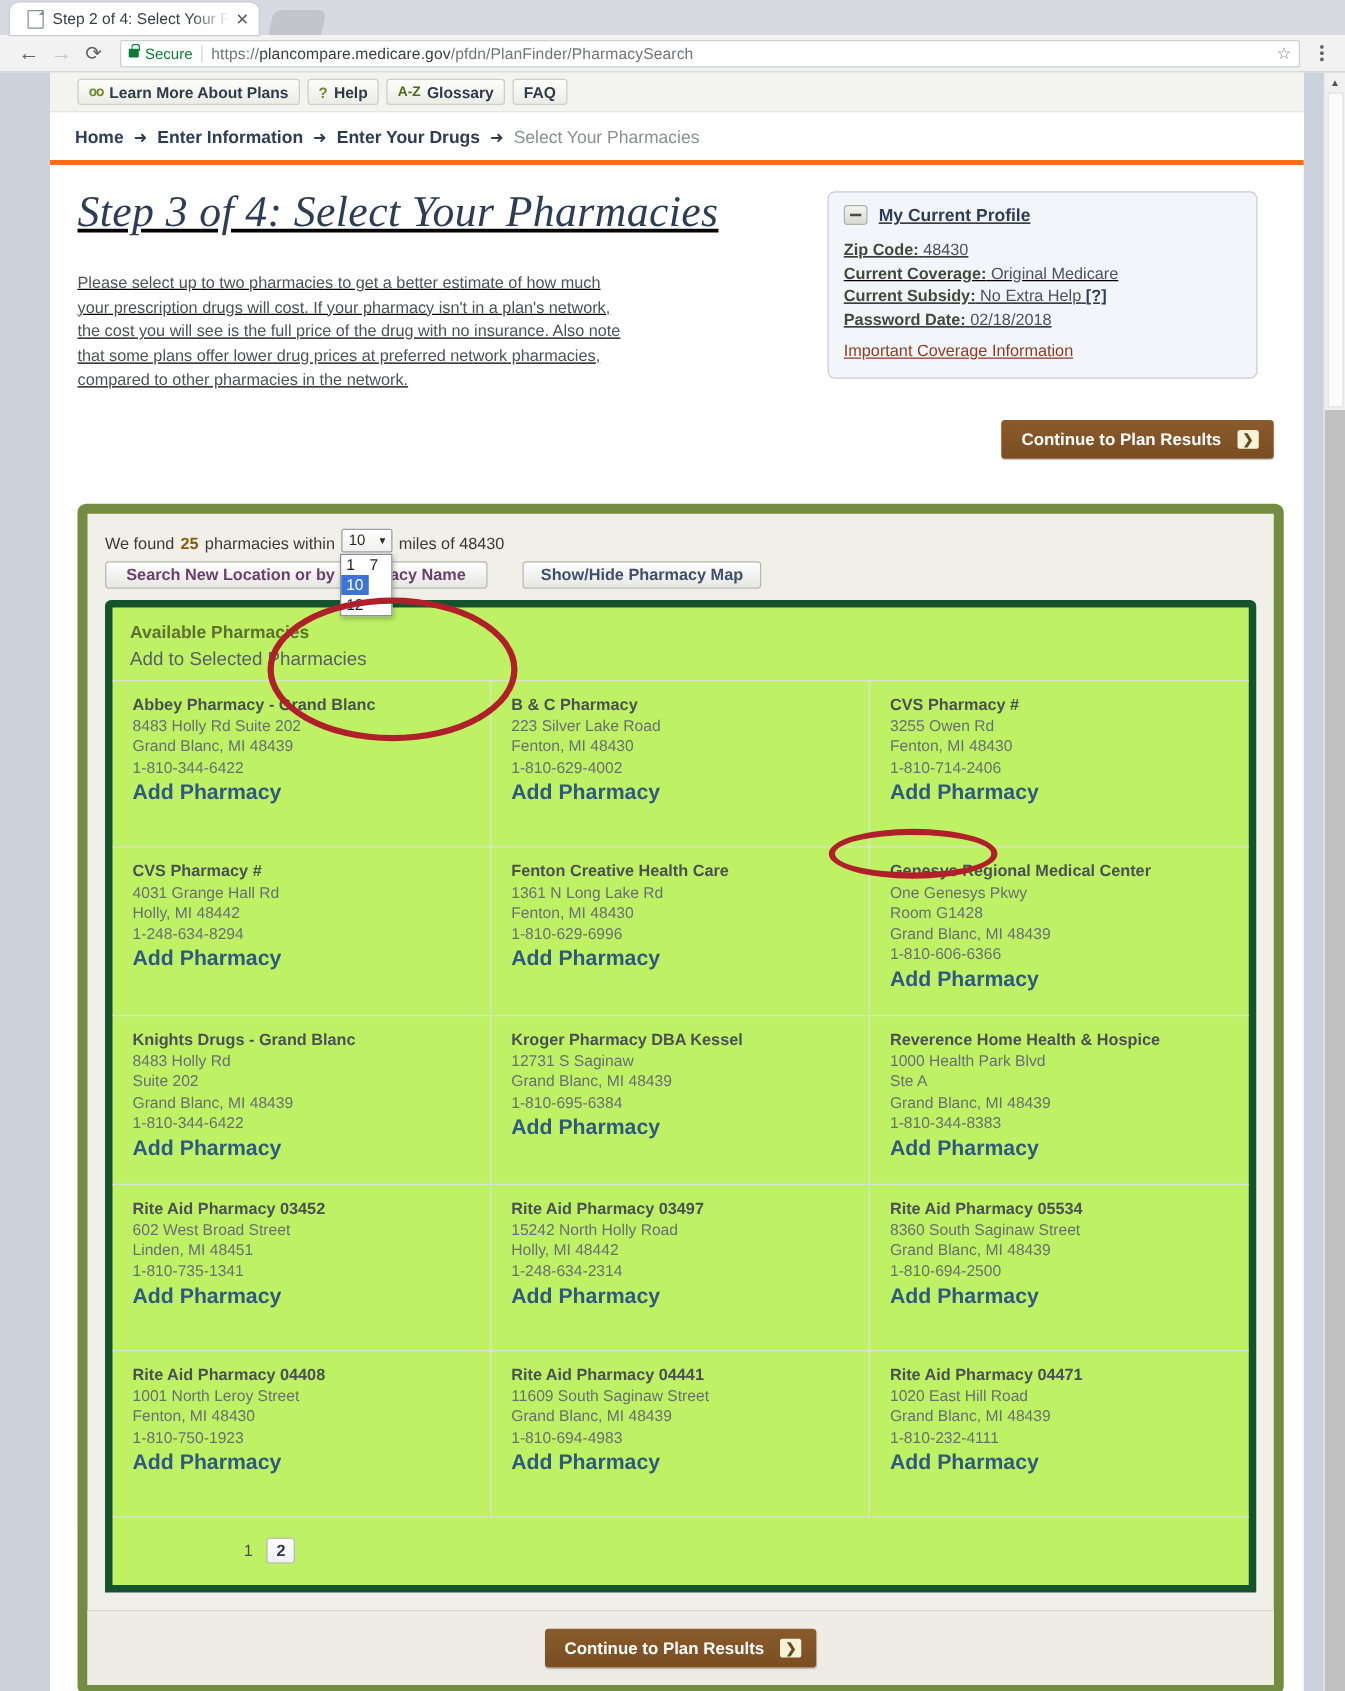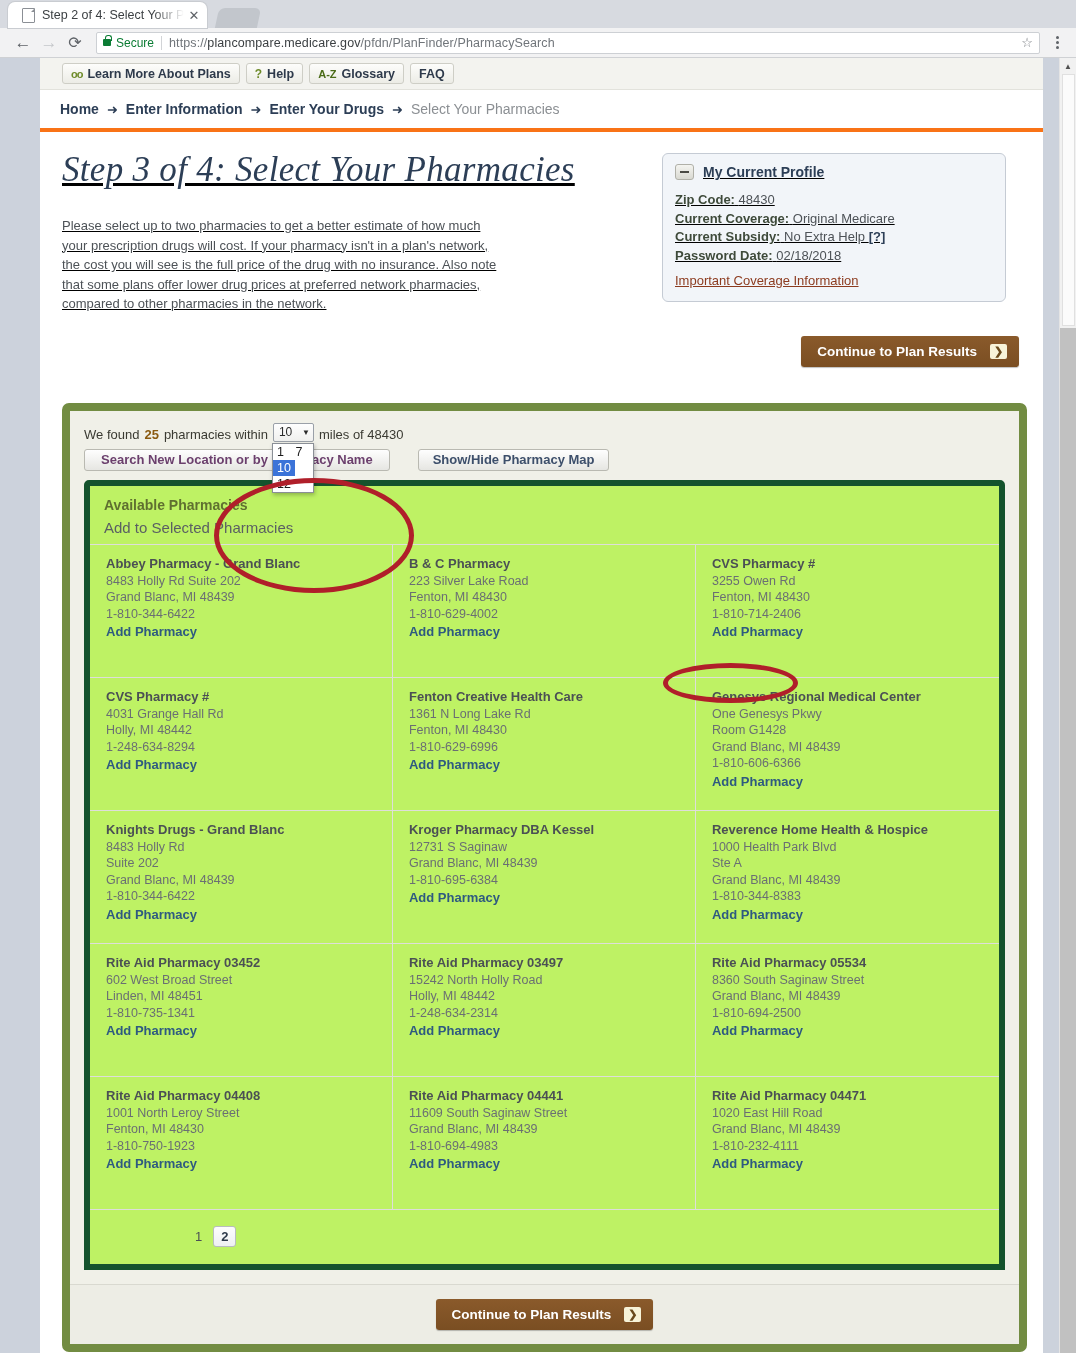--- a/index.html
+++ b/index.html
@@ -349,21 +349,21 @@
     min-height: 133px;
     position: relative;
   }
   .pharm-cell:nth-child(3n+1) { border-right: 1px solid #dededa; }
   .pharm-cell:nth-child(3n+2) { border-right: 1px solid #dededa; }
   .pharm-name { font-size: 13px; font-weight: bold; color: #4b5054; margin-bottom: 2px; }
   .pharm-line { font-size: 12.5px; color: #6a6f73; line-height: 16.5px; }
   .add-link {
     display: inline-block;
     margin-top: 2px;
-    font-size: 13px;
+    font-size: 17px;
     font-weight: bold;
     color: #2e5a80;
     cursor: pointer;
   }
 
   .pager {
     border-top: 1px solid #dededa;
     height: 55px;
     display: flex;
     align-items: center;

